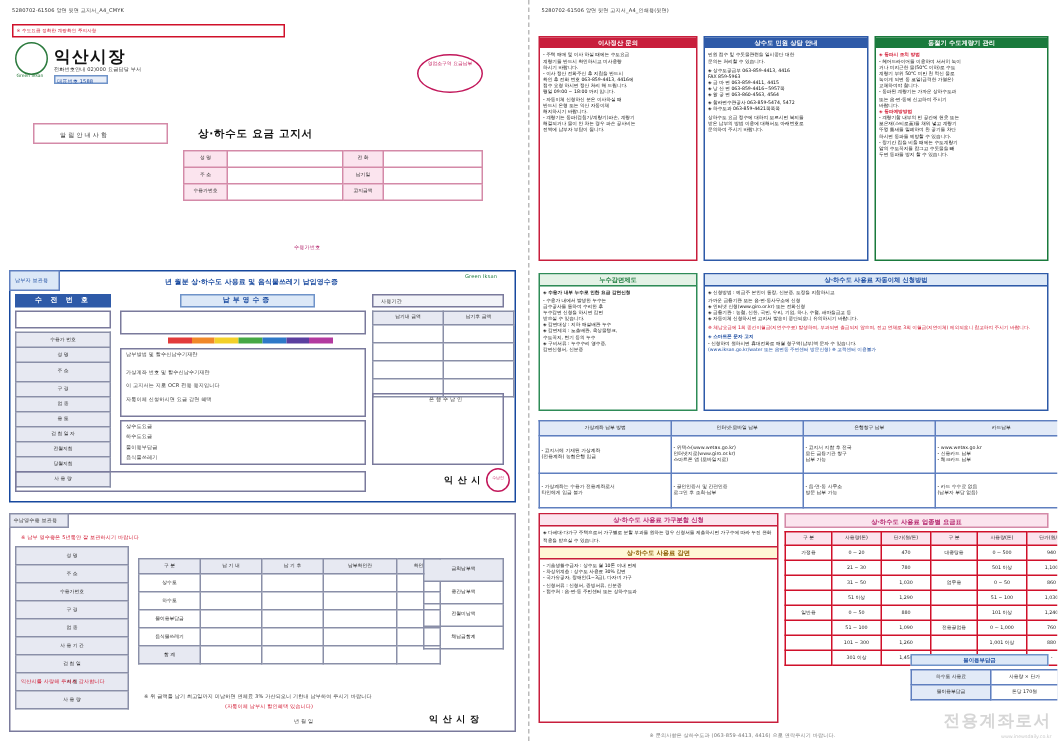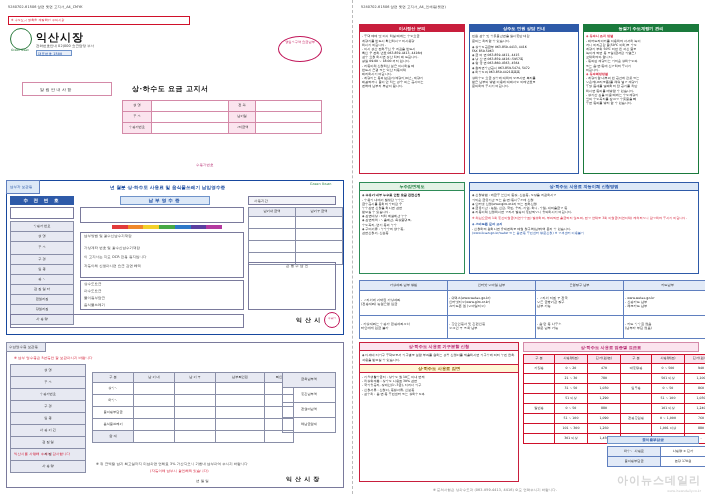--- a/index.html
+++ b/index.html
@@ -544,18 +544,18 @@
         <td class="hd-blue" style="width:50px;height:9px;">하수도 사용료</td>
         <td style="width:42px;">사용량 × 단가</td>
       </tr>
       <tr>
         <td class="hd-blue" style="height:9px;">물이용부담금</td>
         <td>톤당 170원</td>
       </tr>
     </tbody>
       </table>
 
-    <div class="wm">아이뉴스데일리</div>
+    <div class="wm">전용계좌로서</div>
     <div class="wm2">www.inewsdaily.co.kr</div>
     <div class="code" style="left:80px;top:488px;color:#777;">※ 문의사항은 상하수도과 (063-859-4413, 4416) 으로 연락주시기 바랍니다.</div>
   </div>
 
 </div>
 
 </body></html>

